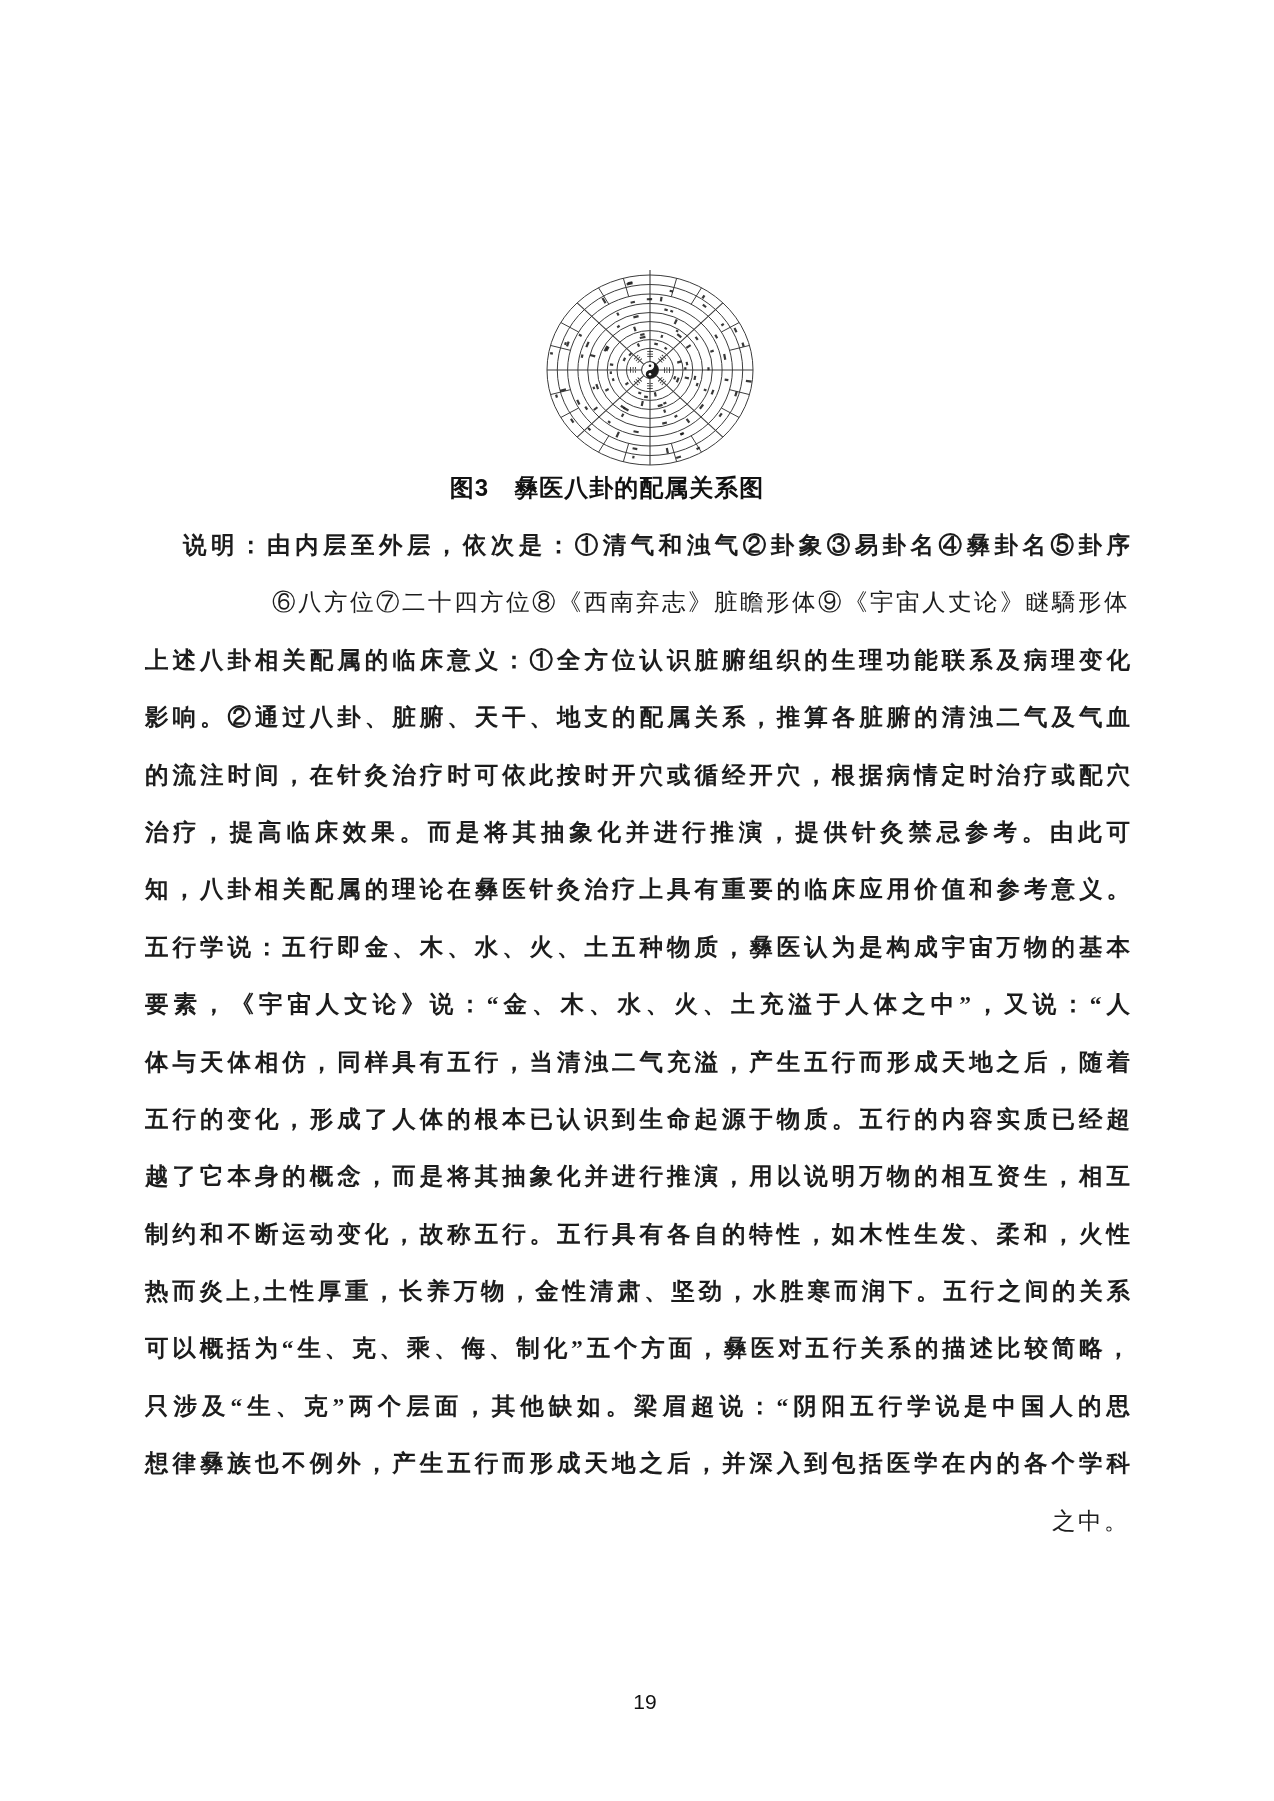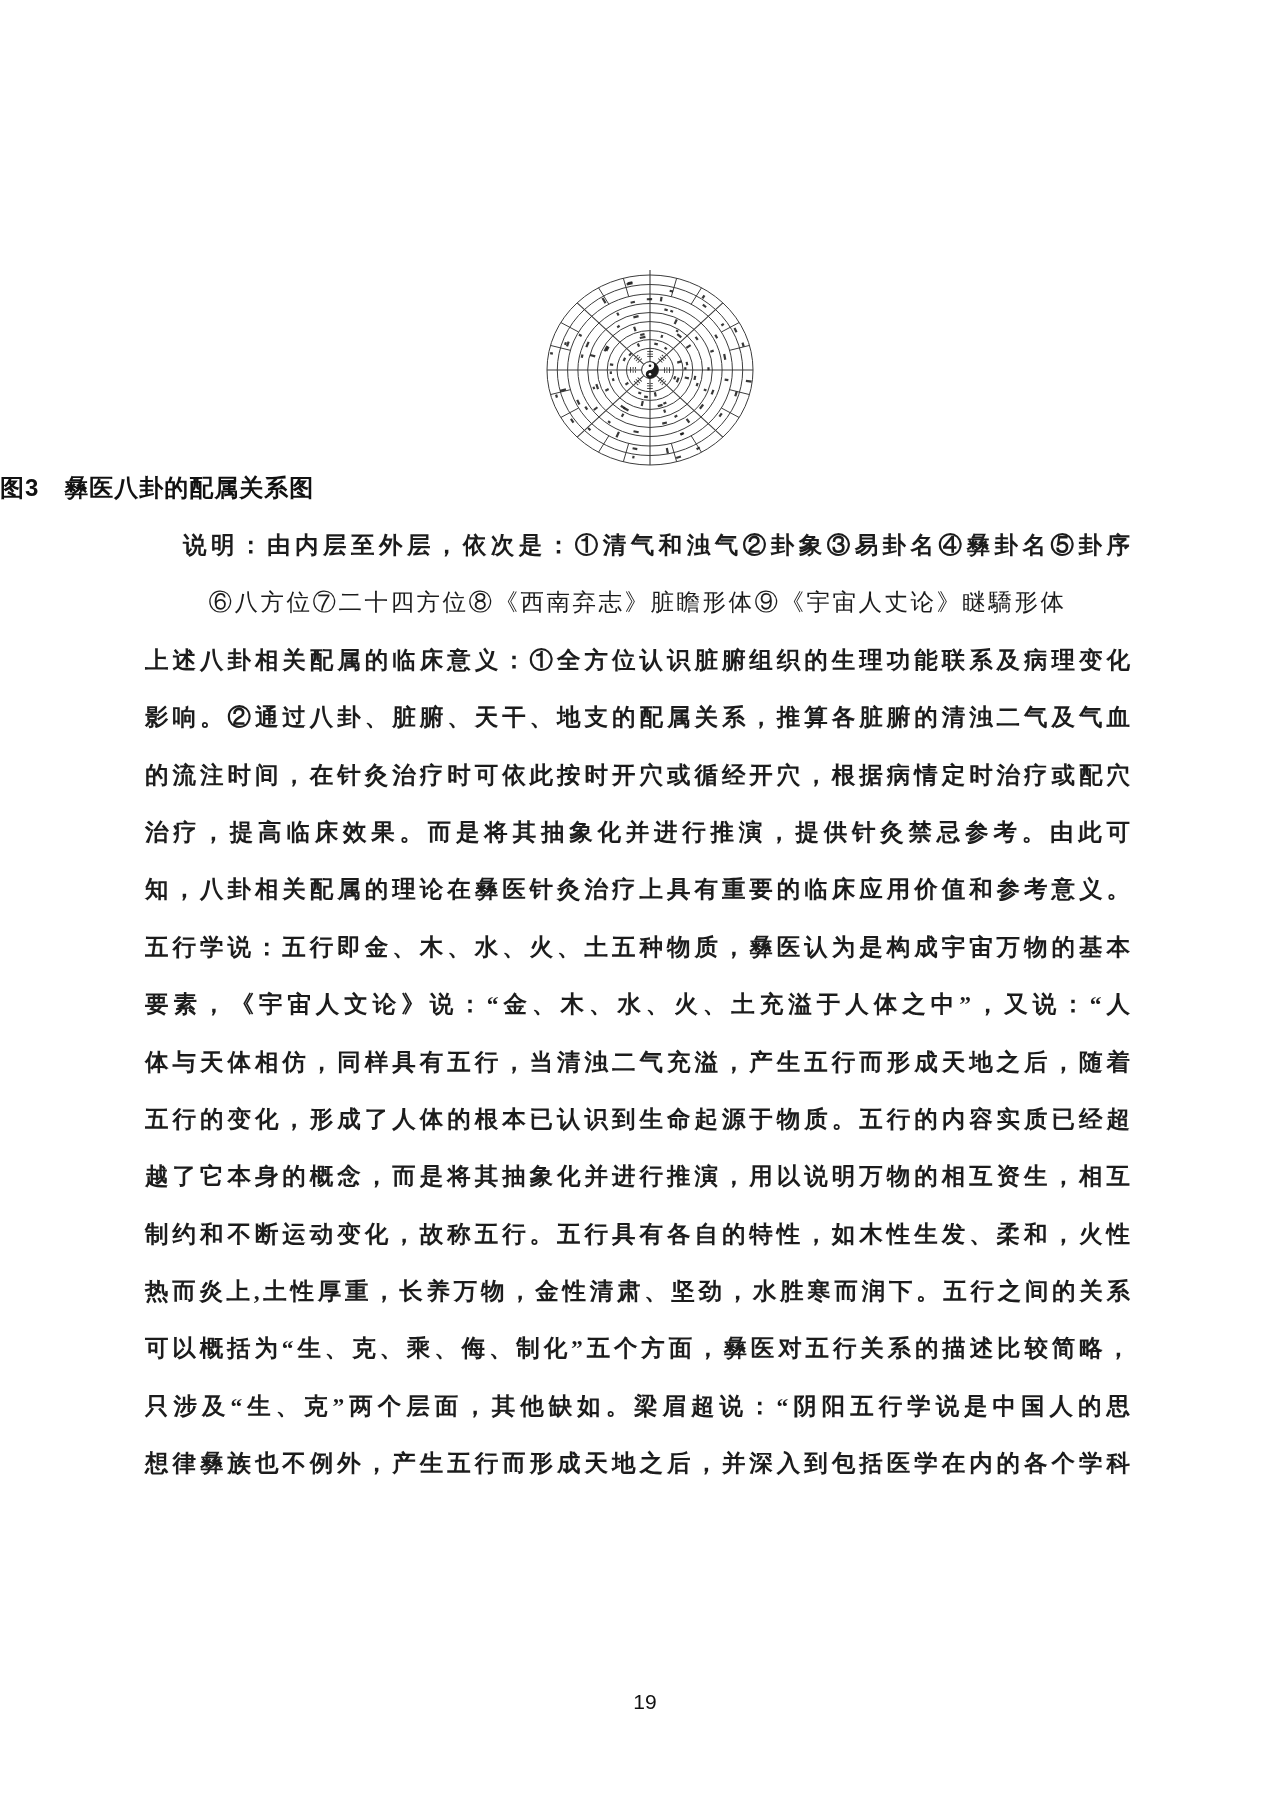--- a/index.html
+++ b/index.html
@@ -17,20 +17,21 @@
     left:542px;
     top:270px;
     width:216px;
     height:200px;
   }
   .fig-caption{
     position:absolute;
     top:472px;
     left:0;
     width:1214px;
+    text-align:center;
     font-family:"Liberation Sans","DejaVu Sans",sans-serif;
     font-weight:bold;
     font-size:24px;
     letter-spacing:1px;
     color:#111111;
   }
   .body-text{
     position:absolute;
     left:145px;
     top:517px;
@@ -42,21 +43,21 @@
     line-height:57.4px;
     color:#1c1c1c;
   }
   .line.j{
     text-align:justify;
     text-align-last:justify;
     text-justify:inter-character;
     font-weight:bold;
   }
   .line.plain{
-    text-align:center;
+    text-align:right;
     letter-spacing:2.5px;
   }
   .line.indent{
     text-indent:38px;
   }
   .page-number{
     position:absolute;
     top:1690px;
     left:0;
     width:1290px;
@@ -230,17 +231,18 @@
       <div class="line j">五行学说：五行即金、木、水、火、土五种物质，彝医认为是构成宇宙万物的基本</div>
       <div class="line j">要素，《宇宙人文论》说：“金、木、水、火、土充溢于人体之中”，又说：“人</div>
       <div class="line j">体与天体相仿，同样具有五行，当清浊二气充溢，产生五行而形成天地之后，随着</div>
       <div class="line j">五行的变化，形成了人体的根本已认识到生命起源于物质。五行的内容实质已经超</div>
       <div class="line j">越了它本身的概念，而是将其抽象化并进行推演，用以说明万物的相互资生，相互</div>
       <div class="line j">制约和不断运动变化，故称五行。五行具有各自的特性，如木性生发、柔和，火性</div>
       <div class="line j">热而炎上,土性厚重，长养万物，金性清肃、坚劲，水胜寒而润下。五行之间的关系</div>
       <div class="line j">可以概括为“生、克、乘、侮、制化”五个方面，彝医对五行关系的描述比较简略，</div>
       <div class="line j">只涉及“生、克”两个层面，其他缺如。梁眉超说：“阴阳五行学说是中国人的思</div>
       <div class="line j">想律彝族也不例外，产生五行而形成天地之后，并深入到包括医学在内的各个学科</div>
+      <div class="line plain">之中。</div>
     </div>
 
   <div class="page-number">19</div>
 
 </div>
 
 </body></html>

